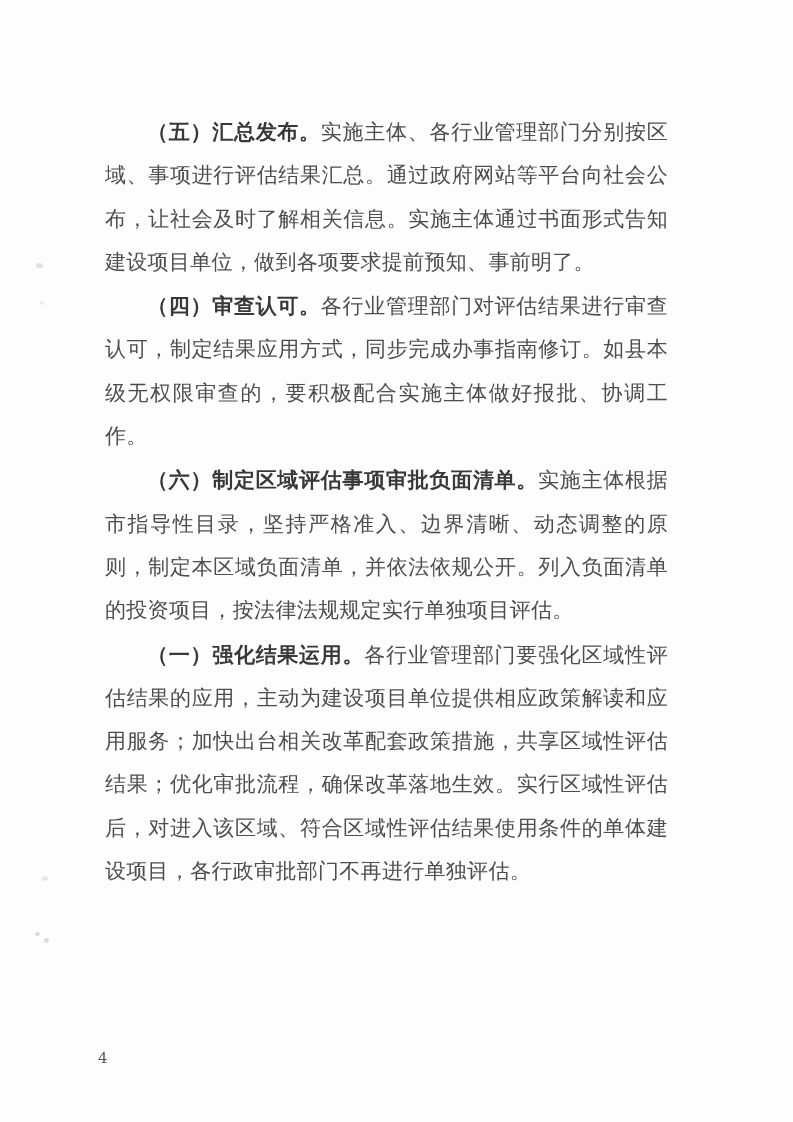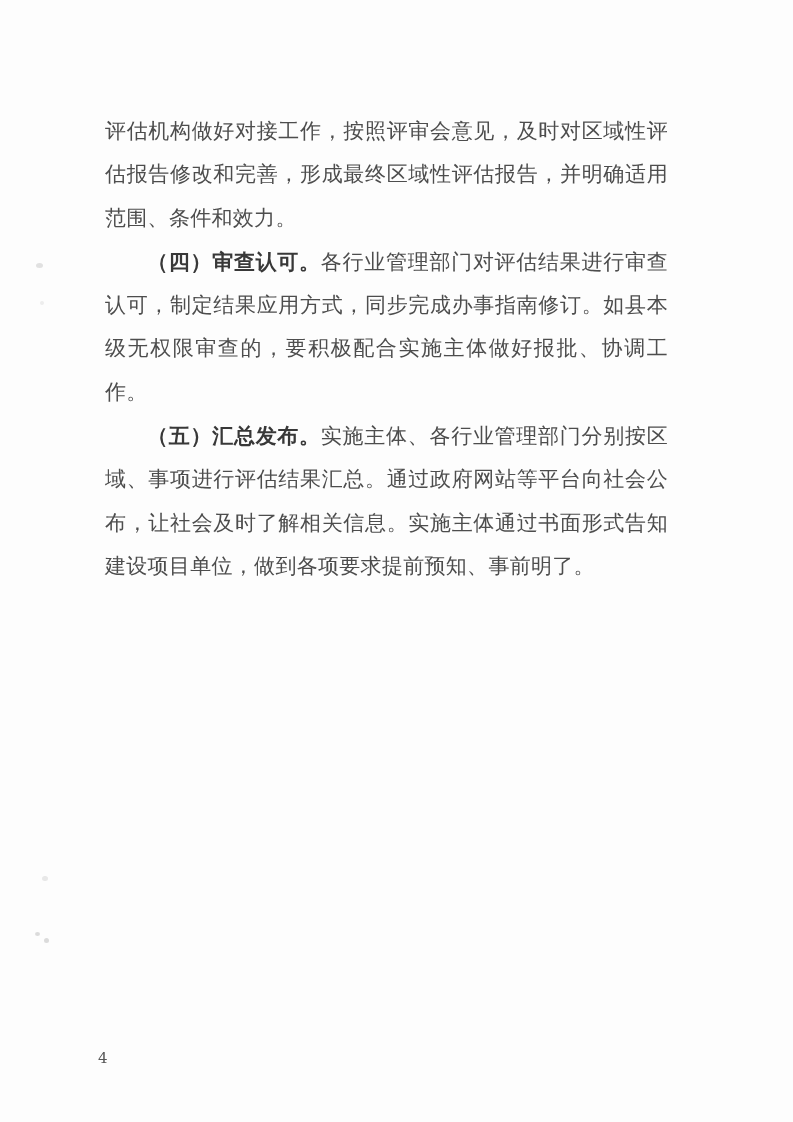--- a/index.html
+++ b/index.html
@@ -67,34 +67,37 @@
   .speck.s4 { left: 35px;  top: 932px; width: 5px; height: 4px; opacity: .55; }
   .speck.s5 { left: 44px;  top: 938px; width: 5px; height: 5px; opacity: .55; }
 </style>
 </head>
 <body>
 
 <div class="page">
 
   <div class="text-block">
 
-    <p class="para">
-      <span class="body-run">评估机构做好对接工作，按照评审会意见，及时对区域性评估报告修改和完善，形成最终区域性评估报告，并明确适用范围、条件和效力。</span>
+
+    <p class="para indent">
+      <span class="lead">（五）汇总发布。</span><span class="body-run">实施主体、各行业管理部门分别按区域、事项进行评估结果汇总。通过政府网站等平台向社会公布，让社会及时了解相关信息。实施主体通过书面形式告知建设项目单位，做到各项要求提前预知、事前明了。</span>
     </p>
 
     <p class="para indent">
       <span class="lead">（四）审查认可。</span><span class="body-run">各行业管理部门对评估结果进行审查认可，制定结果应用方式，同步完成办事指南修订。如县本级无权限审查的，要积极配合实施主体做好报批、协调工作。</span>
     </p>
 
     <p class="para indent">
-      <span class="lead">（五）汇总发布。</span><span class="body-run">实施主体、各行业管理部门分别按区域、事项进行评估结果汇总。通过政府网站等平台向社会公布，让社会及时了解相关信息。实施主体通过书面形式告知建设项目单位，做到各项要求提前预知、事前明了。</span>
+      <span class="lead">（六）制定区域评估事项审批负面清单。</span><span class="body-run">实施主体根据市指导性目录，坚持严格准入、边界清晰、动态调整的原则，制定本区域负面清单，并依法依规公开。列入负面清单的投资项目，按法律法规规定实行单独项目评估。</span>
     </p>
 
 
-
+    <p class="para indent">
+      <span class="lead">（一）强化结果运用。</span><span class="body-run">各行业管理部门要强化区域性评估结果的应用，主动为建设项目单位提供相应政策解读和应用服务；加快出台相关改革配套政策措施，共享区域性评估结果；优化审批流程，确保改革落地生效。实行区域性评估后，对进入该区域、符合区域性评估结果使用条件的单体建设项目，各行政审批部门不再进行单独评估。</span>
+    </p>
 
   </div>
 
   <div class="page-number">4</div>
 
   <div class="speck s1"></div>
   <div class="speck s2"></div>
   <div class="speck s3"></div>
   <div class="speck s4"></div>
   <div class="speck s5"></div>

